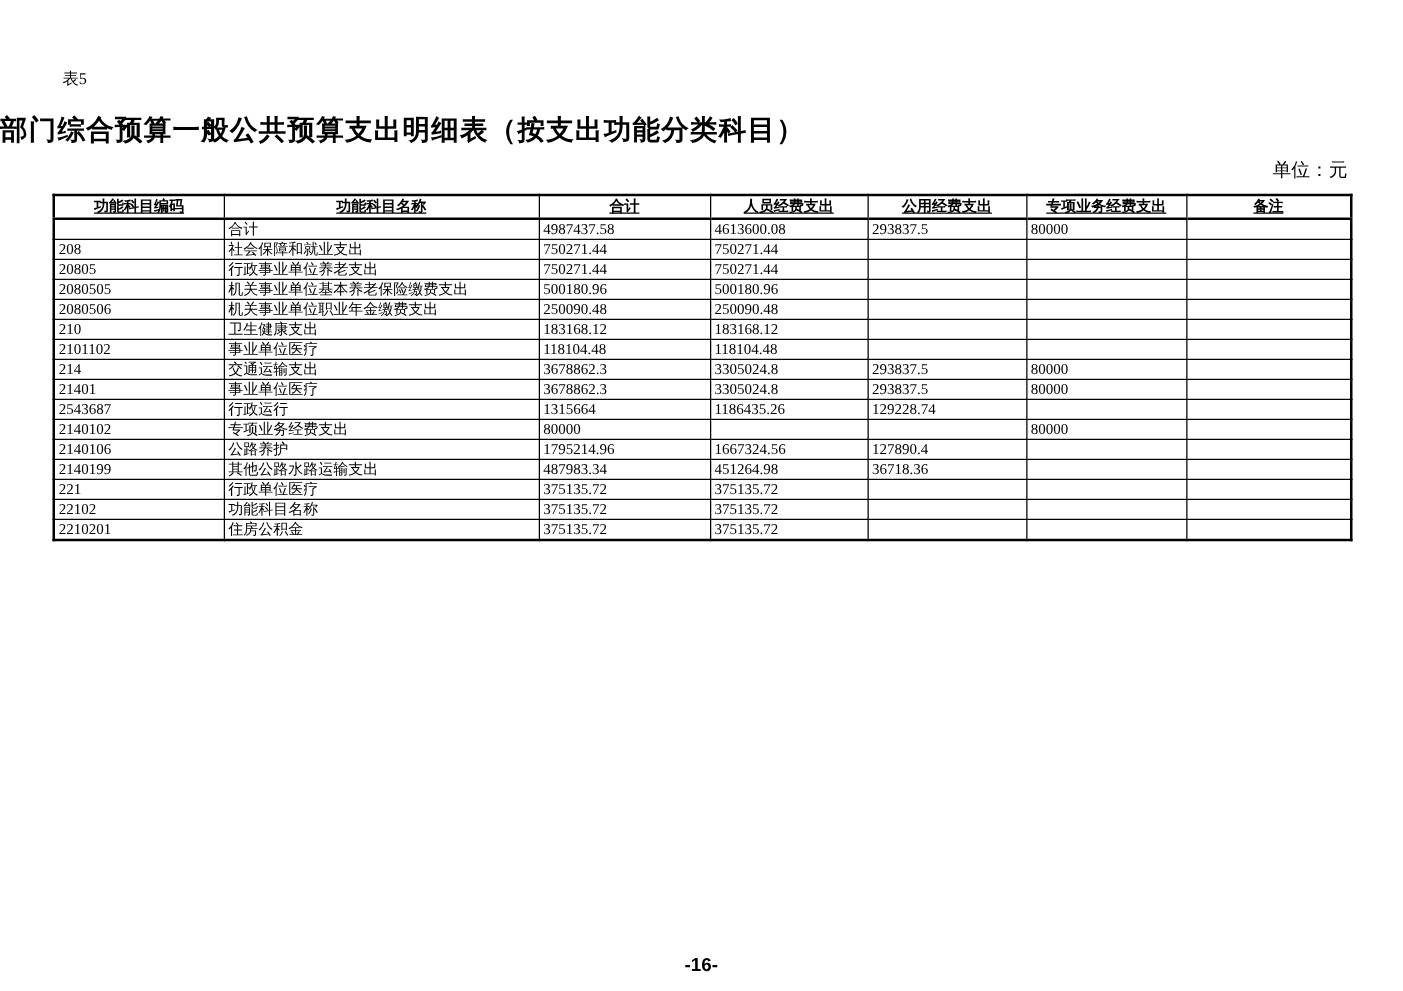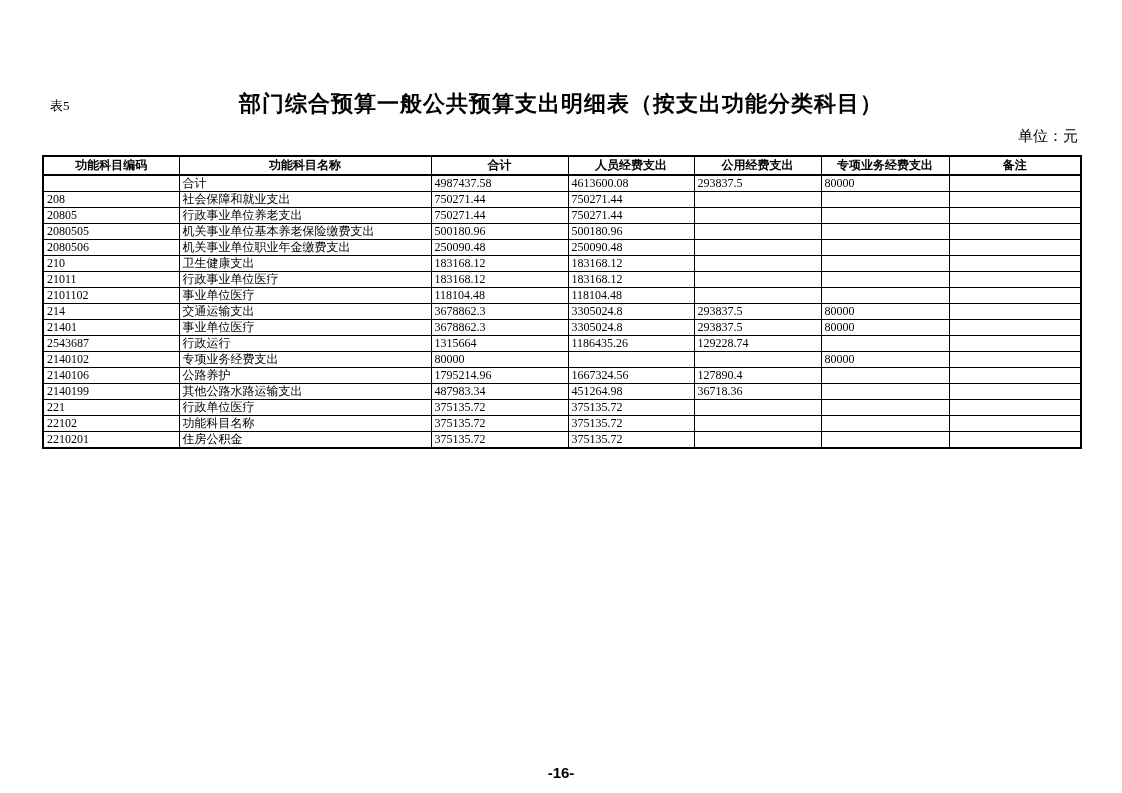--- a/index.html
+++ b/index.html
@@ -17,28 +17,26 @@
     left: 0; top: 0;
     width: 1122px;
     height: 793px;
     background: #ffffff;
   }
   .table-label {
     position: absolute;
     left: 50px;
     top: 54px;
     font-size: 13px;
-    margin-top: 43px;
   }
   .doc-title {
     position: absolute;
     left: 0;
     top: 89px;
     width: 100%;
-    text-align: center;
     font-size: 22px;
     font-weight: bold;
     letter-spacing: 1px;
   }
   .unit-label {
     position: absolute;
     top: 127px;
     right: 44px;
     font-size: 15px;
   }
@@ -54,20 +52,21 @@
   table.budget th {
     border: 1px solid #000;
     border-bottom: 2px solid #000;
     font-size: 12px;
     font-weight: bold;
     text-align: center;
     height: 17px;
     padding: 0 2px;
     overflow: hidden;
     white-space: nowrap;
+    text-decoration: underline;
   }
   table.budget td {
     border: 1px solid #000;
     font-size: 12px;
     font-weight: normal;
     text-align: left;
     height: 16px;
     padding: 0 3px;
     overflow: hidden;
     white-space: nowrap;
@@ -165,29 +164,20 @@
         <tr>
           <td>210</td>
           <td>卫生健康支出</td>
           <td>183168.12</td>
           <td>183168.12</td>
           <td></td>
           <td></td>
           <td></td>
         </tr>
         <tr>
-          <td>21011</td>
-          <td>行政事业单位医疗</td>
-          <td>183168.12</td>
-          <td>183168.12</td>
-          <td></td>
-          <td></td>
-          <td></td>
-        </tr>
-        <tr>
           <td>2101102</td>
           <td>事业单位医疗</td>
           <td>118104.48</td>
           <td>118104.48</td>
           <td></td>
           <td></td>
           <td></td>
         </tr>
         <tr>
           <td>214</td>

